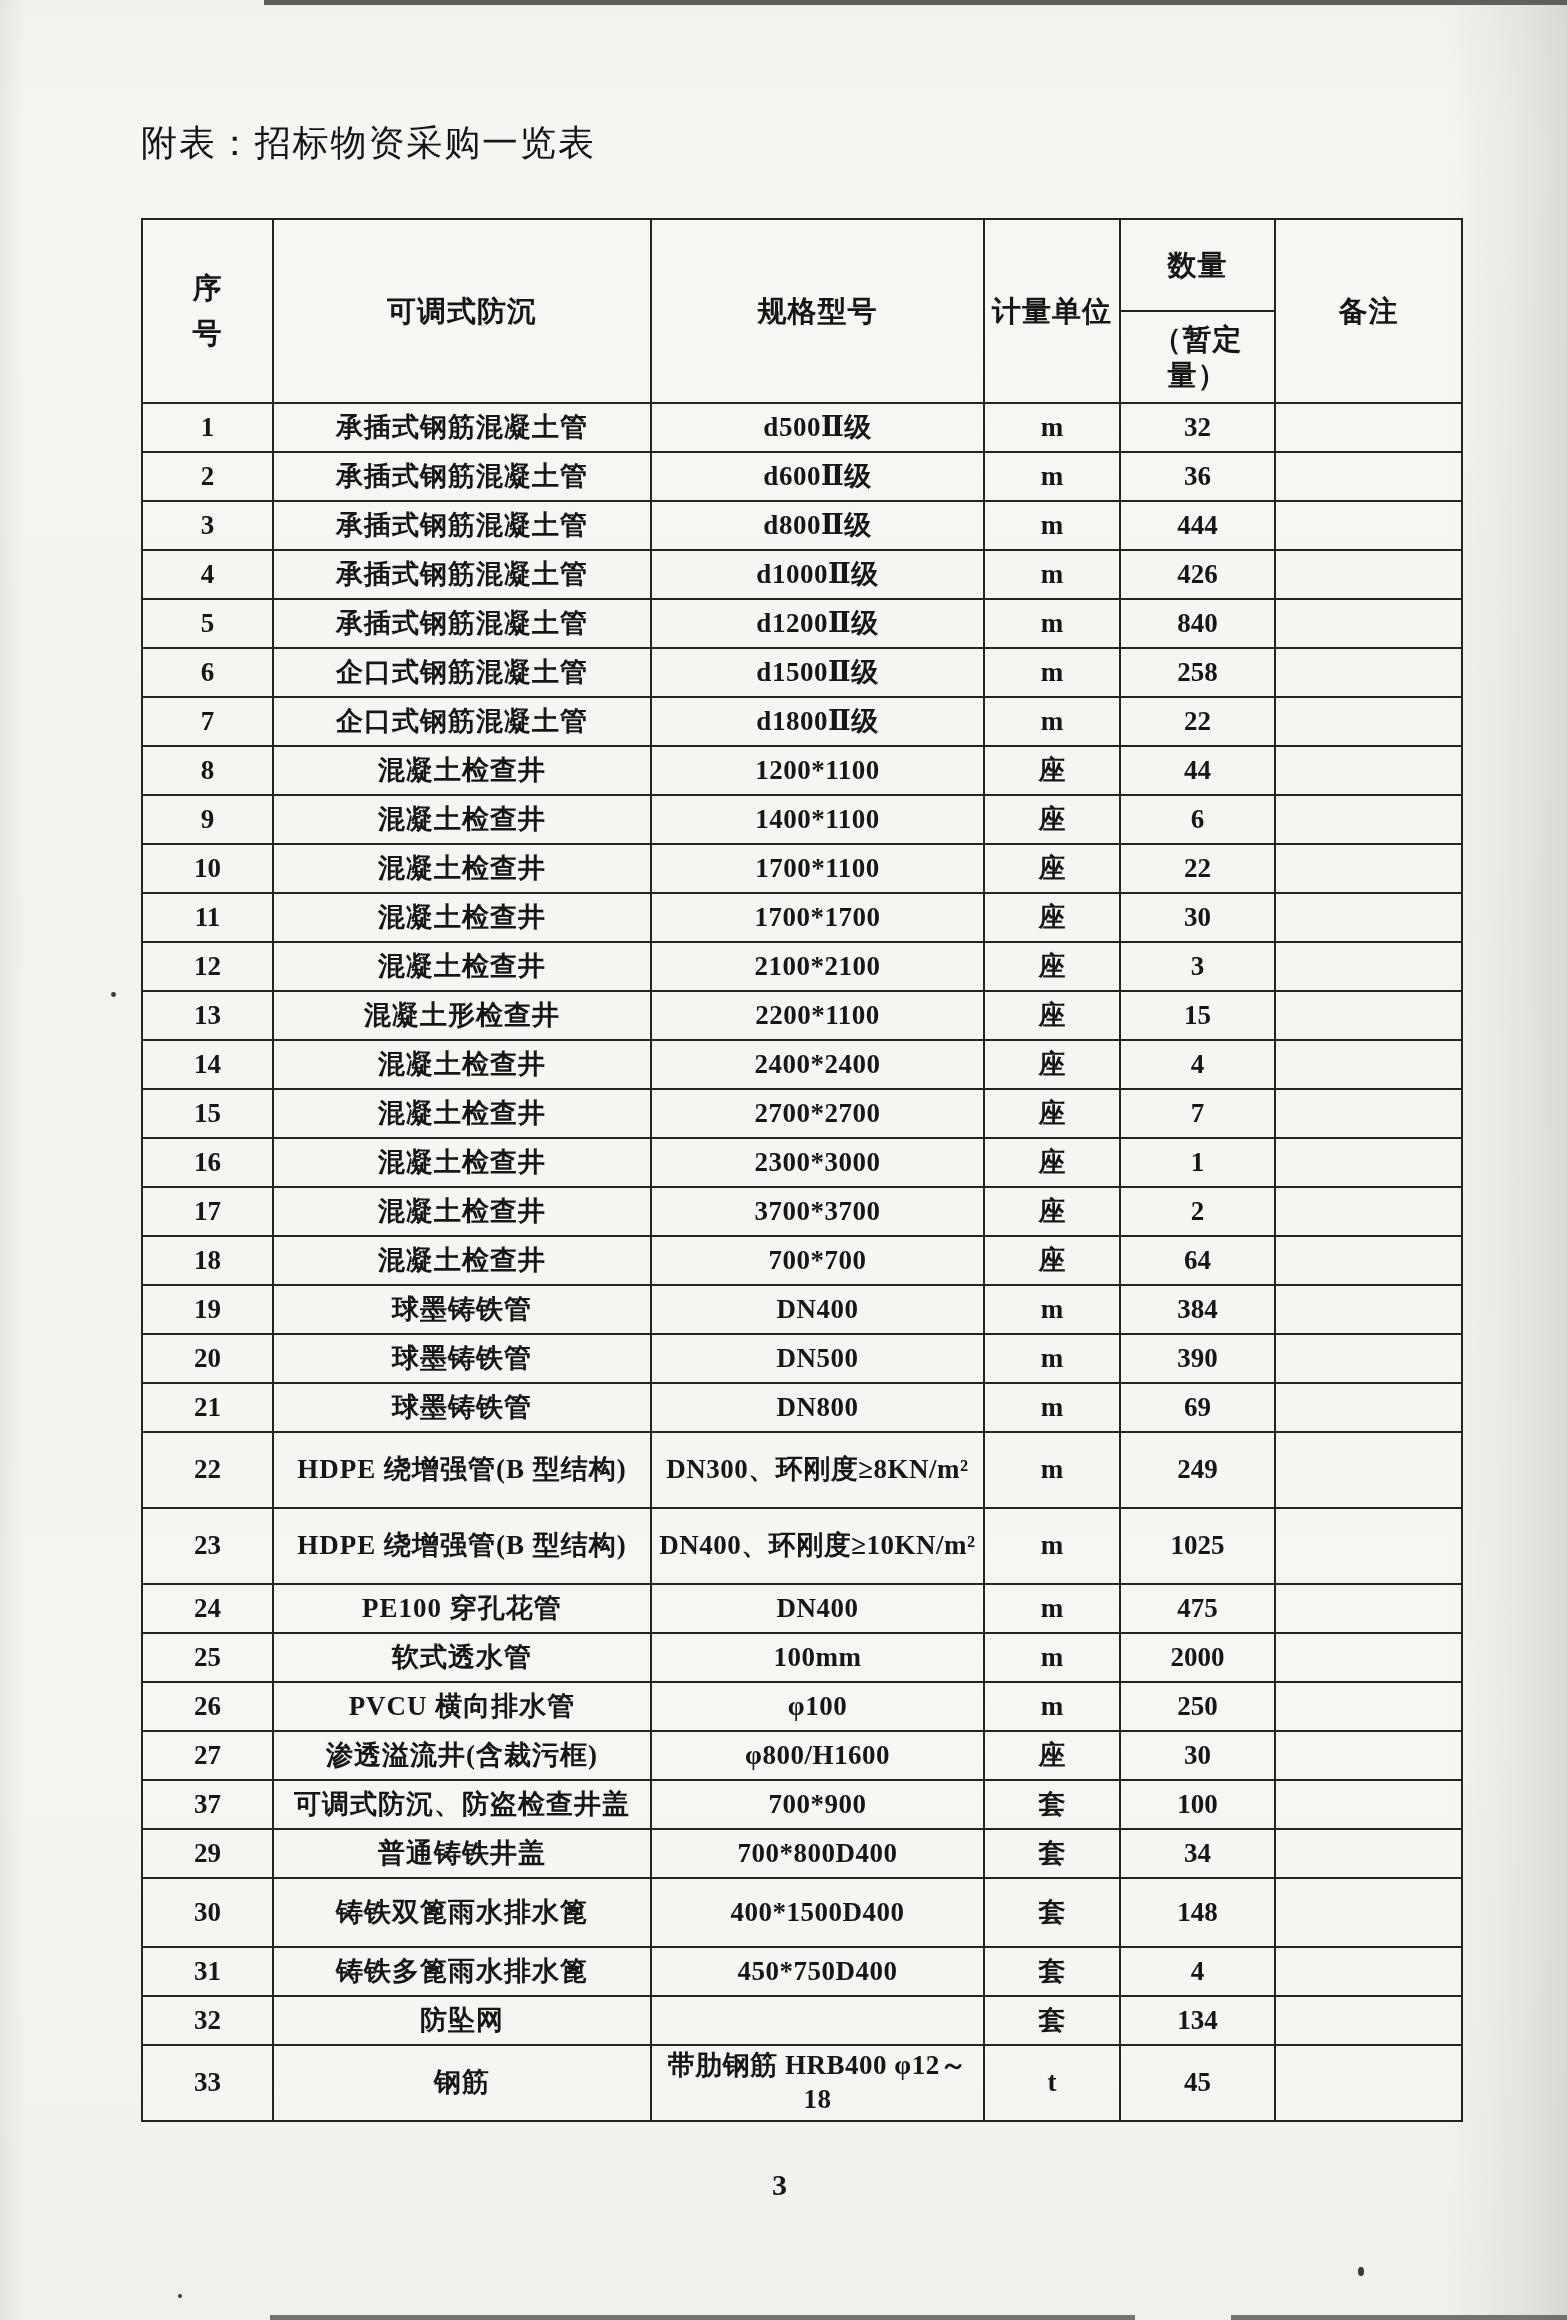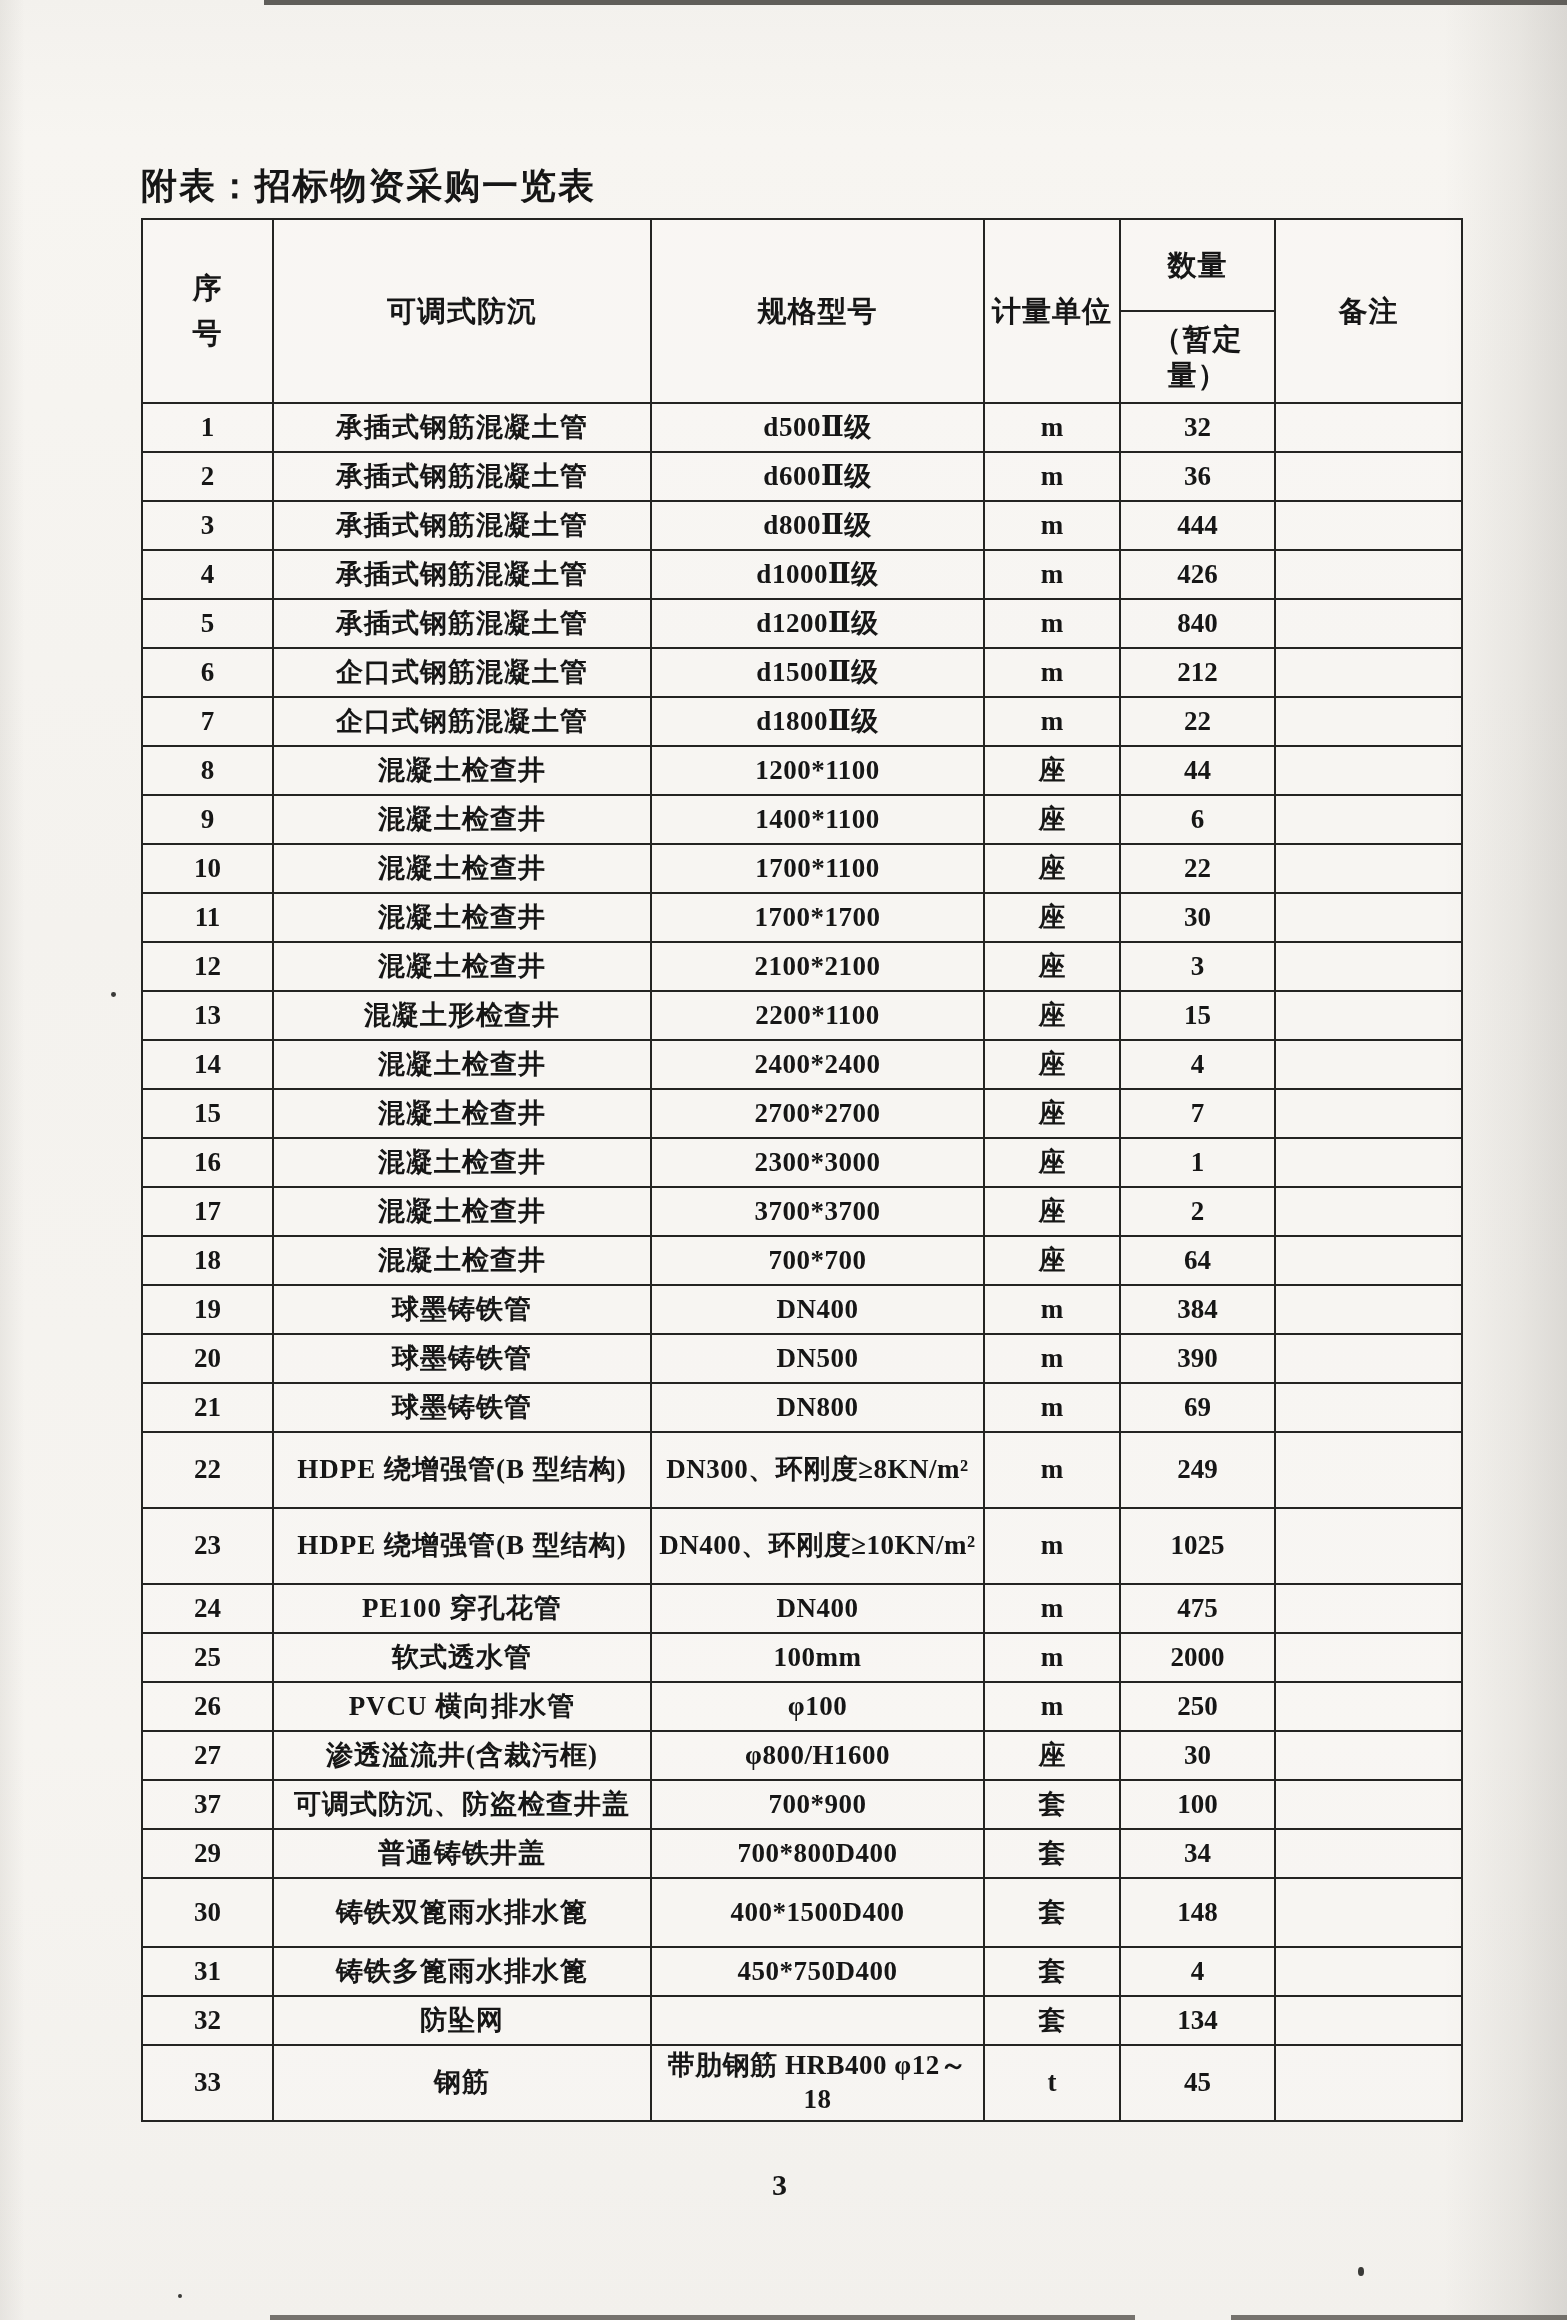--- a/index.html
+++ b/index.html
@@ -41,24 +41,23 @@
   .speck { position: absolute; background: #3a3a38; border-radius: 50%; }
   .speck-a { left: 111px; top: 992px; width: 4.8px; height: 4.8px; }
   .speck-b { left: 1358px; top: 2267px; width: 5.7px; height: 8.6px; }
   .speck-c { left: 178px; top: 2294px; width: 3.8px; height: 3.8px; }
 
   .doc-title {
     position: absolute;
     left: 141px;
     top: 119px;
     font-size: 36px;
-    font-weight: 700;
+    font-weight: 400;
     letter-spacing: 1.9px;
     white-space: nowrap;
-    margin-top: 43px;
   }
 
   table.procurement {
     position: absolute;
     left: 141px;
     top: 218px;
     width: 1319px;
     border-collapse: collapse;
     table-layout: fixed;
     background: rgba(250, 249, 246, 0.45);
@@ -175,21 +174,21 @@
     <td class="cell-unit">m</td>
     <td class="cell-qty">840</td>
     <td class="cell-remark"></td>
   </tr>
 
   <tr>
     <td class="cell-no">6</td>
     <td class="cell-name">企口式钢筋混凝土管</td>
     <td class="cell-spec">d1500Ⅱ级</td>
     <td class="cell-unit">m</td>
-    <td class="cell-qty">212</td>
+    <td class="cell-qty">258</td>
     <td class="cell-remark"></td>
   </tr>
 
   <tr>
     <td class="cell-no">7</td>
     <td class="cell-name">企口式钢筋混凝土管</td>
     <td class="cell-spec">d1800Ⅱ级</td>
     <td class="cell-unit">m</td>
     <td class="cell-qty">22</td>
     <td class="cell-remark"></td>

